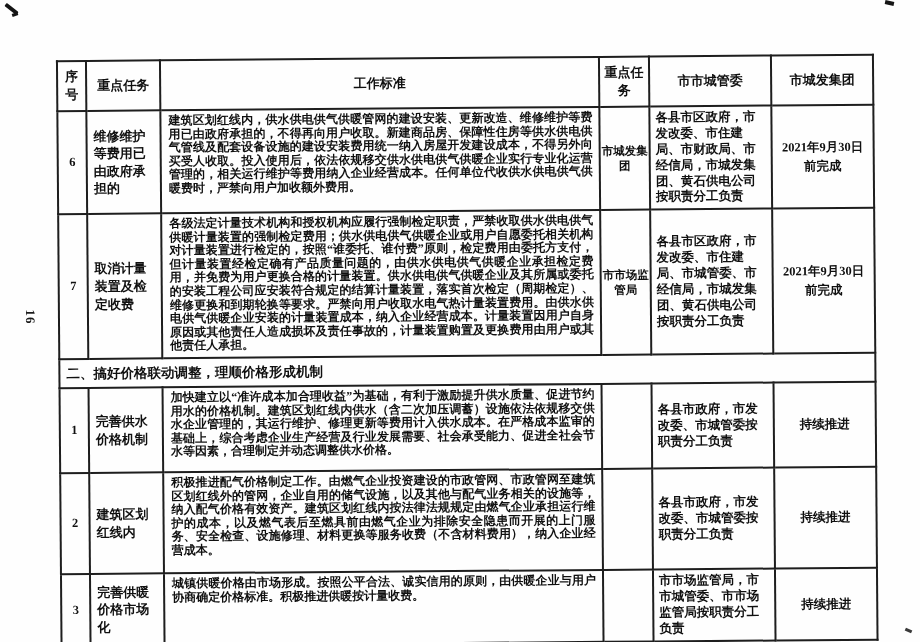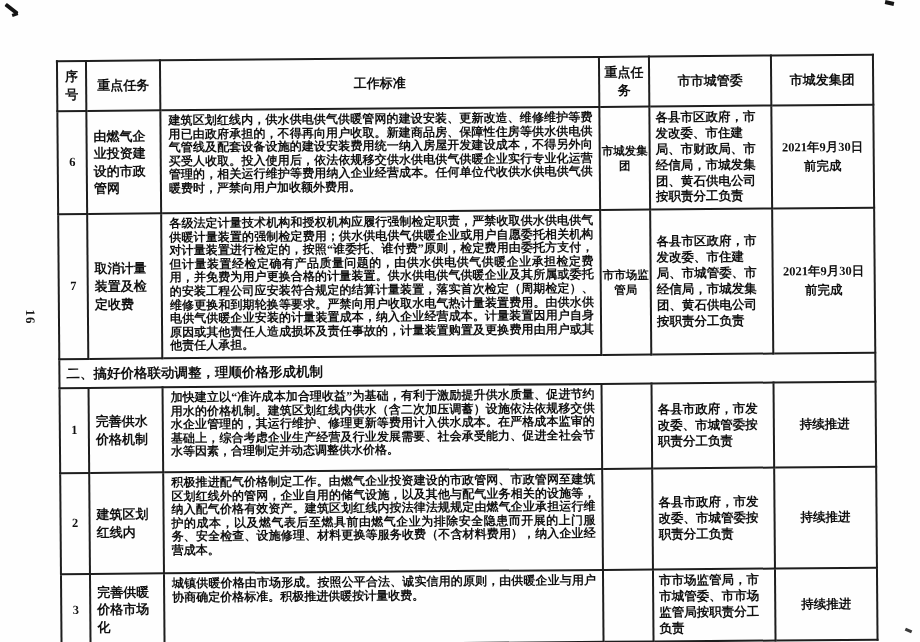--- a/index.html
+++ b/index.html
@@ -68,21 +68,21 @@
         <th>重点任务</th>
         <th>工作标准</th>
         <th>重点任务</th>
         <th>市市城管委</th>
         <th>市城发集团</th>
       </tr>
     </thead>
     <tbody>
       <tr style="height:94px">
         <td class="c-num">6</td>
-        <td class="c-task">由燃气企业投资建设的市政管网</td>
+        <td class="c-task">维修维护等费用已由政府承担的</td>
         <td class="c-std">建筑区划红线内，供水供电供气供暖管网的建设安装、更新改造、维修维护等费用已由政府承担的，不得再向用户收取。新建商品房、保障性住房等供水供电供气管线及配套设备设施的建设安装费用统一纳入房屋开发建设成本，不得另外向买受人收取。投入使用后，依法依规移交供水供电供气供暖企业实行专业化运营管理的，相关运行维护等费用纳入企业经营成本。任何单位代收供水供电供气供暖费时，严禁向用户加收额外费用。</td>
         <td class="c-lead">市城发集团</td>
         <td class="c-resp">各县市区政府，市发改委、市住建局、市财政局、市经信局，市城发集团、黄石供电公司按职责分工负责</td>
         <td class="c-dl">2021年9月30日前完成</td>
       </tr>
       <tr style="height:145px">
         <td class="c-num">7</td>
         <td class="c-task">取消计量装置及检定收费</td>
         <td class="c-std">各级法定计量技术机构和授权机构应履行强制检定职责，严禁收取供水供电供气供暖计量装置的强制检定费用；供水供电供气供暖企业或用户自愿委托相关机构对计量装置进行检定的，按照“谁委托、谁付费”原则，检定费用由委托方支付，但计量装置经检定确有产品质量问题的，由供水供电供气供暖企业承担检定费用，并免费为用户更换合格的计量装置。供水供电供气供暖企业及其所属或委托的安装工程公司应安装符合规定的结算计量装置，落实首次检定（周期检定）、维修更换和到期轮换等要求。严禁向用户收取水电气热计量装置费用。由供水供电供气供暖企业安装的计量装置成本，纳入企业经营成本。计量装置因用户自身原因或其他责任人造成损坏及责任事故的，计量装置购置及更换费用由用户或其他责任人承担。</td>
         <td class="c-lead">市市场监管局</td>

